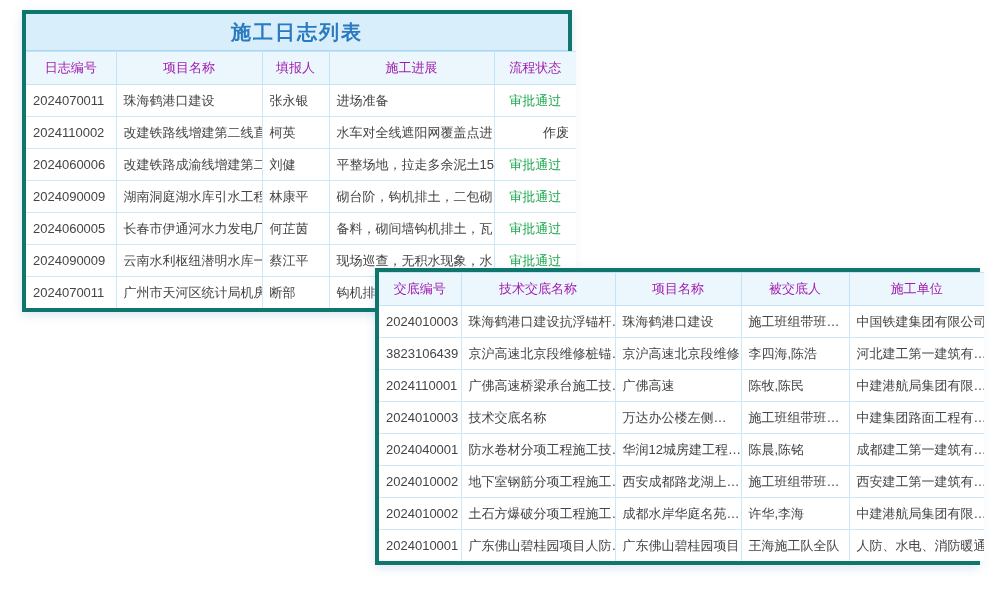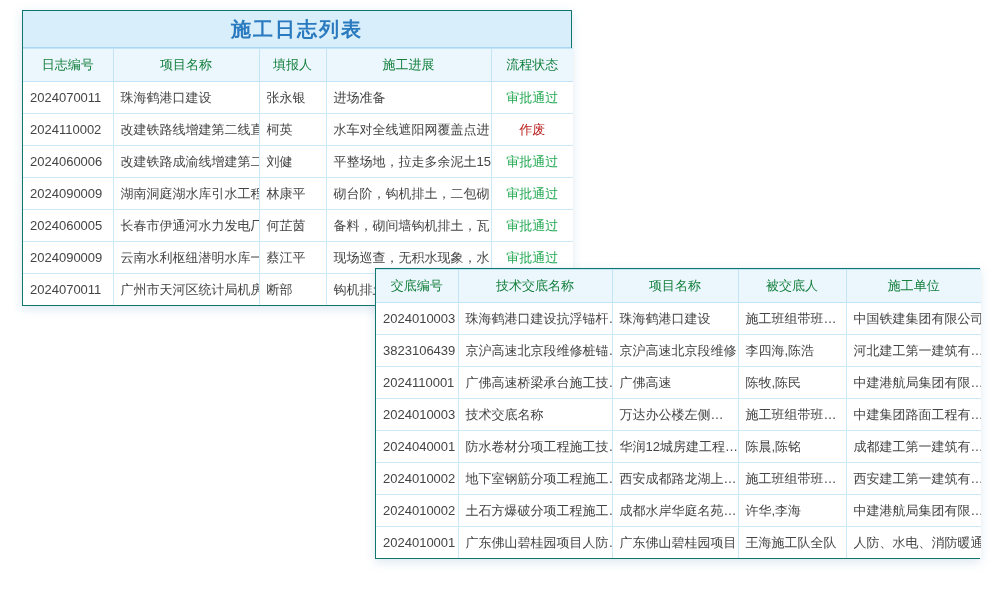--- a/index.html
+++ b/index.html
@@ -9,21 +9,21 @@
     height: 600px;
     background: #ffffff;
     font-family: "Liberation Sans", "DejaVu Sans", sans-serif;
     overflow: hidden;
   }
   .canvas { position: relative; width: 1000px; height: 600px; }
 
   .panel {
     position: absolute;
     background: #ffffff;
-    border: 1px solid #0f766e;
+    border: 4px solid #0f766e;
     box-shadow: 0 3px 10px rgba(60, 120, 170, 0.18);
     box-sizing: border-box;
   }
   .panel-log   { left: 22px;  top: 10px;  width: 550px; z-index: 1; }
   .panel-disclosure { left: 375px; top: 268px; width: 605px; z-index: 2; }
 
   .panel-title {
     background: #d9eefb;
     color: #2a7abf;
     font-size: 20px;
@@ -36,21 +36,21 @@
   .panel-disclosure .panel-title { height: 33px; line-height: 33px; }
 
   table.grid {
     width: 100%;
     border-collapse: collapse;
     table-layout: fixed;
     background: #ffffff;
   }
   table.grid th {
     background: #ebf6fd;
-    color: #15803d;
+    color: #a21caf;
     font-size: 13px;
     font-weight: normal;
     height: 32px;
     text-align: center;
     border: 1px solid #c3e3f7;
     padding: 0 6px;
     white-space: nowrap;
     overflow: hidden;
   }
   table.grid td {
@@ -102,21 +102,21 @@
     <td class="link al">珠海鹤港口建设</td>
     <td class="ac">张永银</td>
     <td class="al">进场准备</td>
     <td class="status" style="color: rgb(31, 168, 79);">审批通过</td>
   </tr>
           <tr>
     <td class="link ac">2024110002</td>
     <td class="link al">改建铁路线增建第二线直…</td>
     <td class="ac">柯英</td>
     <td class="al">水车对全线遮阳网覆盖点进…</td>
-    <td class="status" style="color: #b91c1c;">作废</td>
+    <td class="status" style="color: #404040; text-align: right;">作废</td>
   </tr>
           <tr>
     <td class="link ac">2024060006</td>
     <td class="link al">改建铁路成渝线增建第二…</td>
     <td class="ac">刘健</td>
     <td class="al">平整场地，拉走多余泥土15…</td>
     <td class="status" style="color: rgb(31, 168, 79);">审批通过</td>
   </tr>
           <tr>
     <td class="link ac">2024090009</td>

